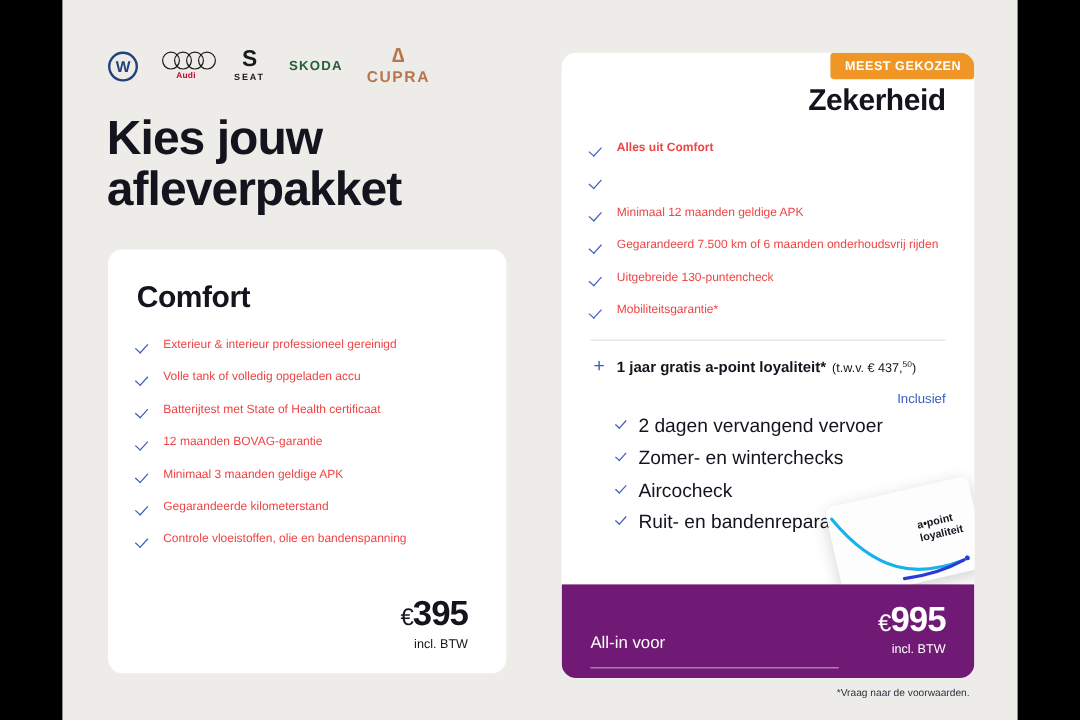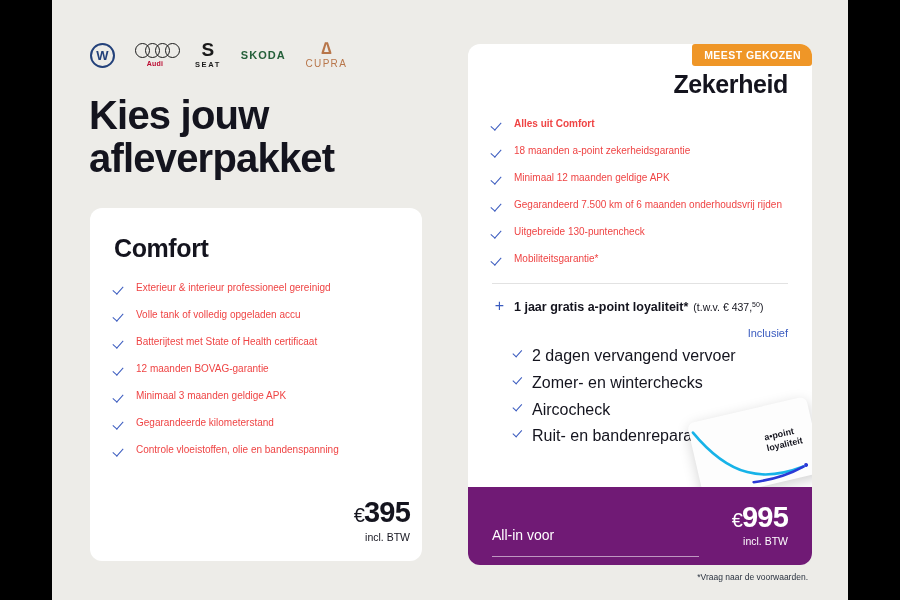--- a/index.html
+++ b/index.html
@@ -32,21 +32,21 @@
     border-radius:50%; margin-right:-5px;
   }
   .audi-word { font-size:7px; color:#bb0a30; font-weight:bold; letter-spacing:.2px; margin-top:2px; }
   .seat-mark {
     font-size:19px; font-weight:bold; color:#1a1a1a; line-height:.9;
     font-family:"Liberation Sans", sans-serif;
   }
   .seat-word { font-size:7.5px; font-weight:bold; letter-spacing:1.6px; color:#1a1a1a; margin-top:1px; }
   .skoda-word { font-size:11px; font-weight:bold; letter-spacing:1px; color:#25603a; }
   .cupra-mark { font-size:17px; color:#b8764a; line-height:.9; font-weight:bold; }
-  .cupra-word { font-size:10px; font-weight:normal; letter-spacing:1.3px; color:#b8764a; margin-top:1px; }
+  .cupra-word { font-size:13px; font-weight:bold; letter-spacing:1.3px; color:#b8764a; margin-top:1px; }
 
   
   .headline {
     position:absolute; left:37px; top:94px; width:330px;
     font-size:40px; line-height:1.08; font-weight:bold;
     color:#14141e; letter-spacing:-.8px;
   }
 
   
   .comfort-card {
@@ -63,21 +63,21 @@
     flex:0 0 auto; width:12px; height:12px; margin-top:3px;
     position:relative;
   }
   .check::after {
     content:""; position:absolute; left:1px; top:0px;
     width:5px; height:9px; border:solid #3a5bbf;
     border-width:0 1.6px 1.6px 0; transform:rotate(42deg);
   }
   .feat-text { font-size:10px; line-height:1.35; color:#ef4444; }
   .comfort-price {
-    position:absolute; right:12px; bottom:18px; text-align:right;margin-left:48px;
+    position:absolute; right:32px; bottom:18px; text-align:right;margin-left:48px;
   }
   .price-big { font-size:29px; font-weight:bold; color:#14141e; letter-spacing:-.8px; line-height:1; }
   .price-big .eur { font-size:20px; font-weight:normal; }
   .price-sub { font-size:10.5px; color:#14141e; margin-top:4px; }
 
   
   .zeker-card {
     position:absolute; left:416px; top:44px; width:344px; height:521px;
     background:#fff; border-radius:12px; overflow:hidden;
   }
@@ -219,21 +219,20 @@
         <div class="badge">MEEST GEKOZEN</div>
         <div class="zeker-title">Zekerheid</div>
 
         <ul>
           <li class="feat bold">
             <span class="check"></span>
             <span class="feat-text">Alles uit Comfort</span>
           </li>
           <li class="feat">
             <span class="check"></span>
-            <span class="feat-text">18 maanden a-point zekerheidsgarantie</span>
           </li>
           <li class="feat">
             <span class="check"></span>
             <span class="feat-text">Minimaal 12 maanden geldige APK</span>
           </li>
           <li class="feat">
             <span class="check"></span>
             <span class="feat-text">Gegarandeerd 7.500 km of 6 maanden onderhoudsvrij rijden</span>
           </li>
           <li class="feat">

